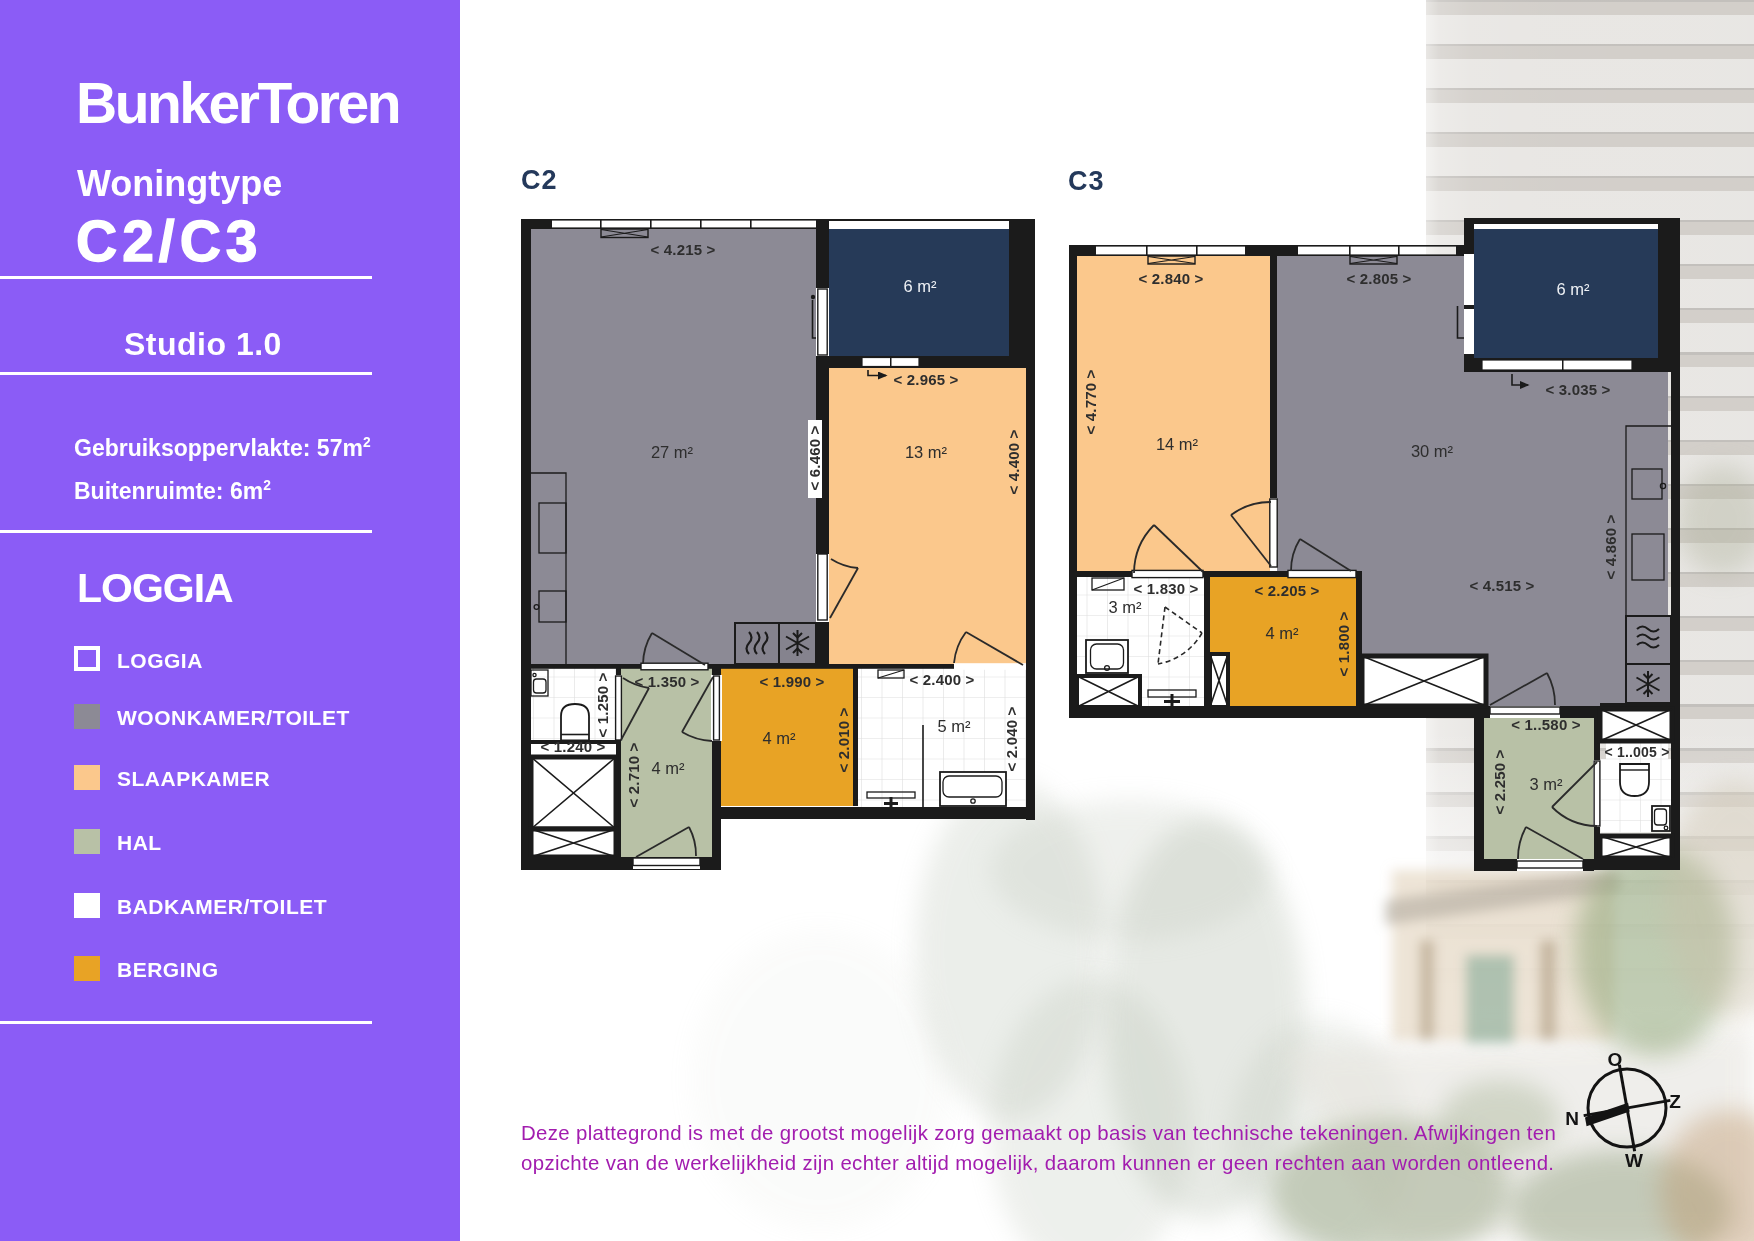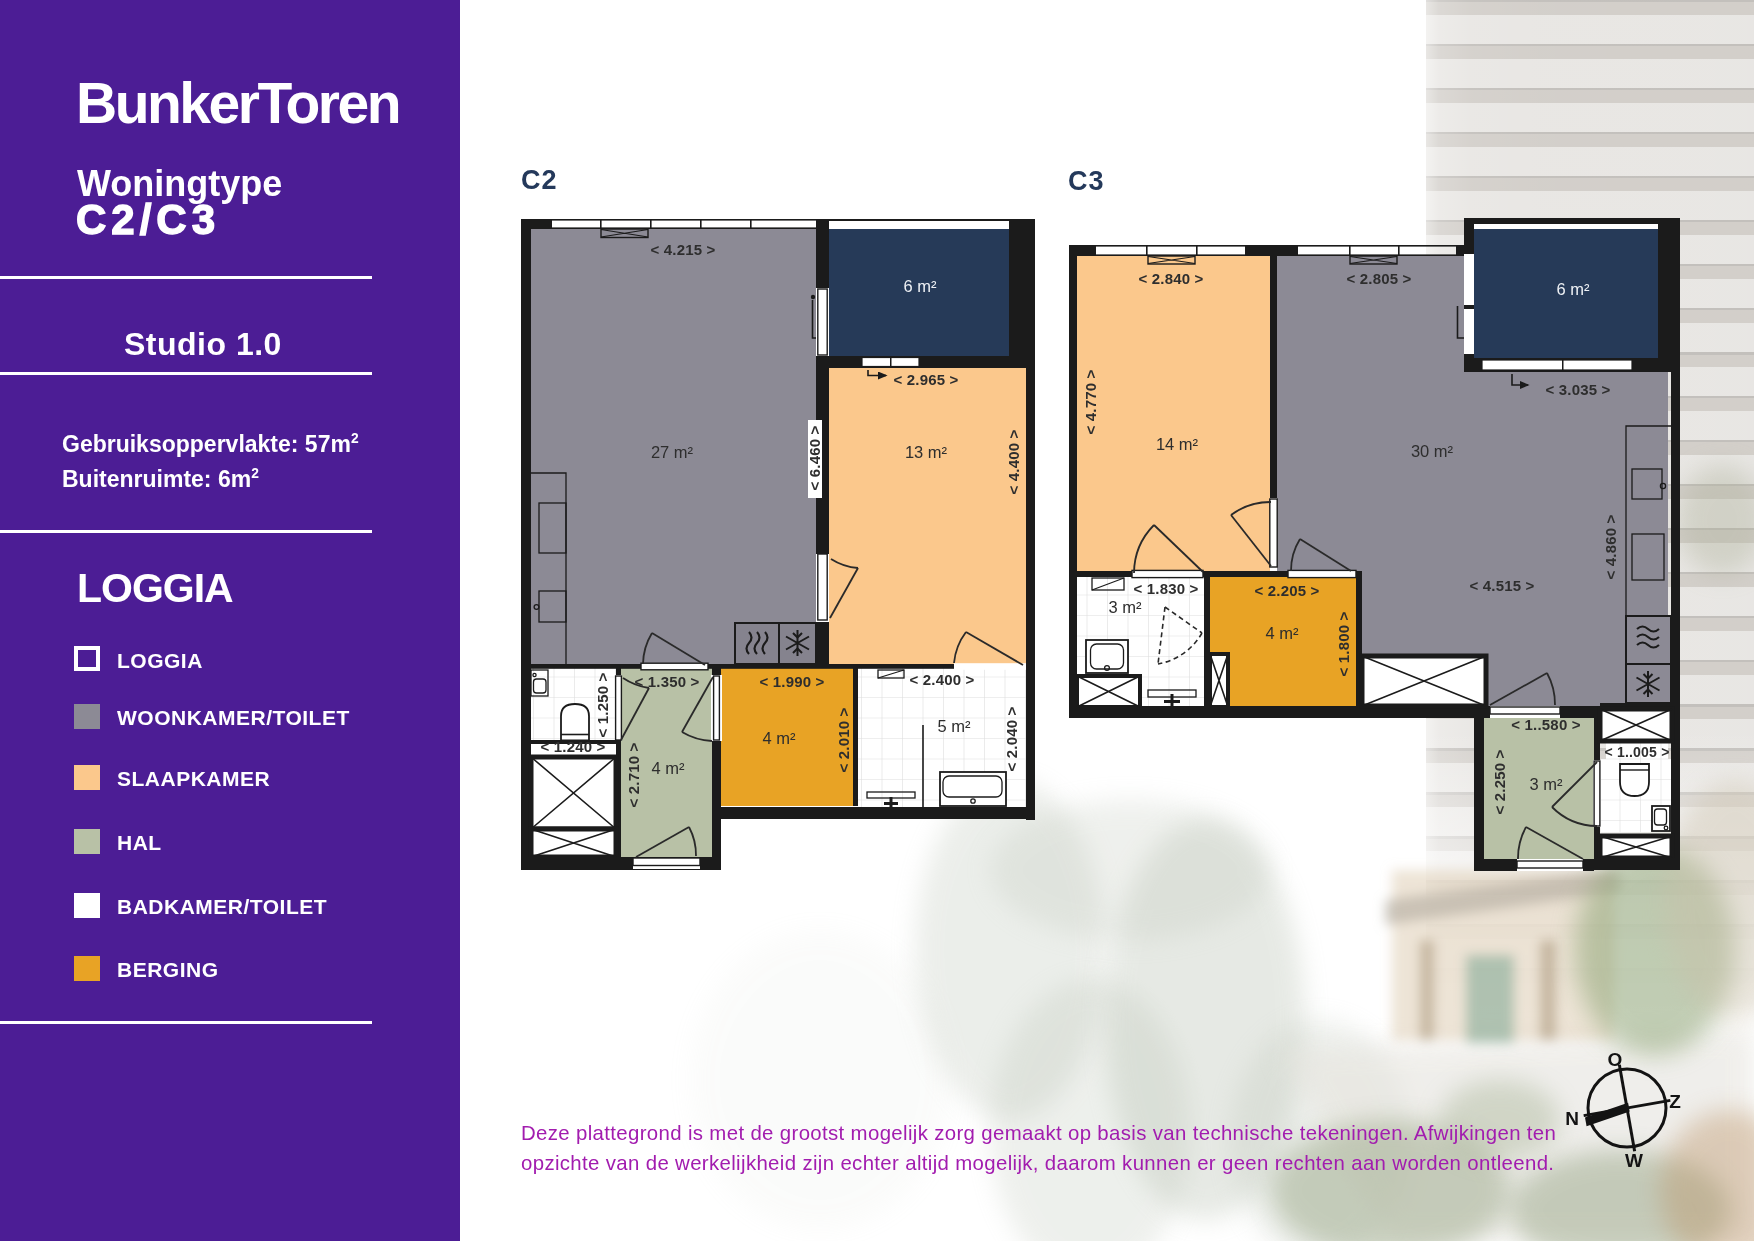--- a/index.html
+++ b/index.html
@@ -7,27 +7,27 @@
        font-family:"Liberation Sans", sans-serif;}
   .abs{position:absolute;}
   
   #tower{left:1426px;top:0;width:328px;height:1015px;
     background:
       linear-gradient(to bottom, rgba(255,255,255,0) 0 72%, rgba(255,255,255,.85) 93%, #fff 100%),
       linear-gradient(to right, rgba(255,255,255,.5) 0, rgba(255,255,255,.22) 4%, rgba(255,255,255,.08) 14%, rgba(255,255,255,.03) 35%, rgba(255,255,255,.02) 100%),
       repeating-linear-gradient(to bottom, #c2bfbb 0 2.5px, #d2cec9 2.5px 15px, #e8e6e3 15px 44px);
   }
   
-  #sidebar{left:0;top:0;width:460px;height:1241px;background:#4c1d95;color:#fff;}
+  #sidebar{left:0;top:0;width:460px;height:1241px;background:#8b5cf6;color:#fff;}
   .sline{position:absolute;left:0;width:372px;height:3px;background:#fff;}
   #logo{position:absolute;left:76px;top:70px;font-size:57px;font-weight:bold;letter-spacing:-2.5px;}
   #wtype{position:absolute;left:77px;top:163px;font-size:36px;font-weight:bold;letter-spacing:0;}
-  #c2c3{position:absolute;left:76px;top:196px;font-size:42px;font-weight:bold;letter-spacing:5px;-webkit-text-stroke:1.4px #fff;}
+  #c2c3{position:absolute;left:76px;top:208px;font-size:57px;font-weight:bold;letter-spacing:5px;-webkit-text-stroke:1.4px #fff;}
   #studio{position:absolute;left:77px;top:326px;font-size:32px;font-weight:bold;letter-spacing:.5px;margin-left:47px;}
-  #opp{position:absolute;left:62px;top:424px;font-size:23px;font-weight:bold;line-height:30px;}
+  #opp{position:absolute;left:74px;top:424px;font-size:23px;font-weight:bold;line-height:37px;}
   #legt{position:absolute;left:77px;top:565px;font-size:41px;font-weight:bold;letter-spacing:-1px;}
   .sw{position:absolute;left:74px;width:26px;height:25px;}
   .lt{position:absolute;left:117px;font-size:21px;font-weight:bold;letter-spacing:.5px;}
   sup{font-size:60%;}
   
   #disc{left:521px;top:1119px;width:1100px;font-size:20.4px;line-height:29.5px;color:#a21caf;letter-spacing:.35px;}
 </style>
 </head>
 <body>
   <div id="tower" class="abs"></div>

